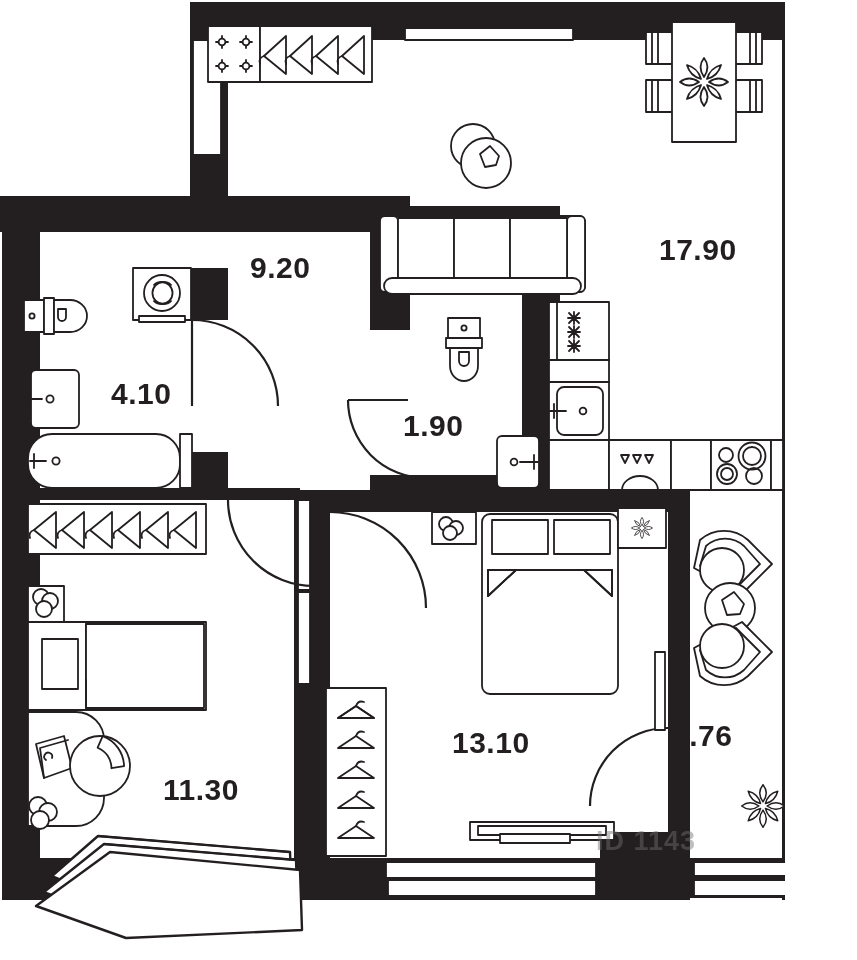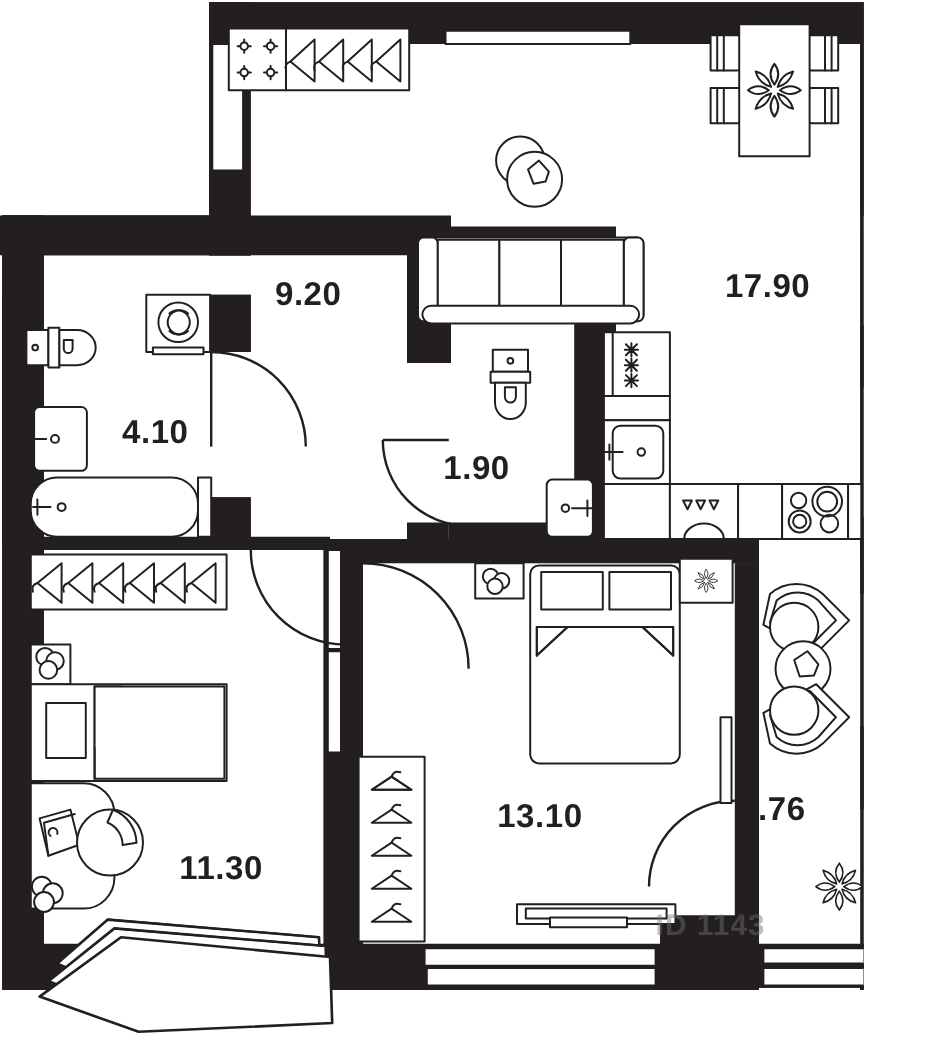--- a/index.html
+++ b/index.html
@@ -506,21 +506,21 @@
     </g>
   </g>
 
   <g>
     <rect class="lnt2" x="298" y="592" width="12" height="92"></rect>
   </g>
 
 </svg>
 
 <div class="area-label" style="left:250px; top:251px;">9.20</div>
-<div class="area-label" style="left:659px; top:233px;margin-top:11px;">17.90</div>
+<div class="area-label" style="left:659px; top:233px;">17.90</div>
 <div class="area-label" style="left:111px; top:341px;margin-top:36px;">4.10</div>
 <div class="area-label" style="left:403px; top:409px;">1.90</div>
 <div class="area-label" style="left:163px; top:773px;">11.30</div>
 <div class="area-label" style="left:452px; top:726px;">13.10</div>
 <div class="area-label" style="left:672px; top:719px;">1.76</div>
 
 <div class="watermark" id="wm-id">ID 1143</div>
 
 </div>
 

